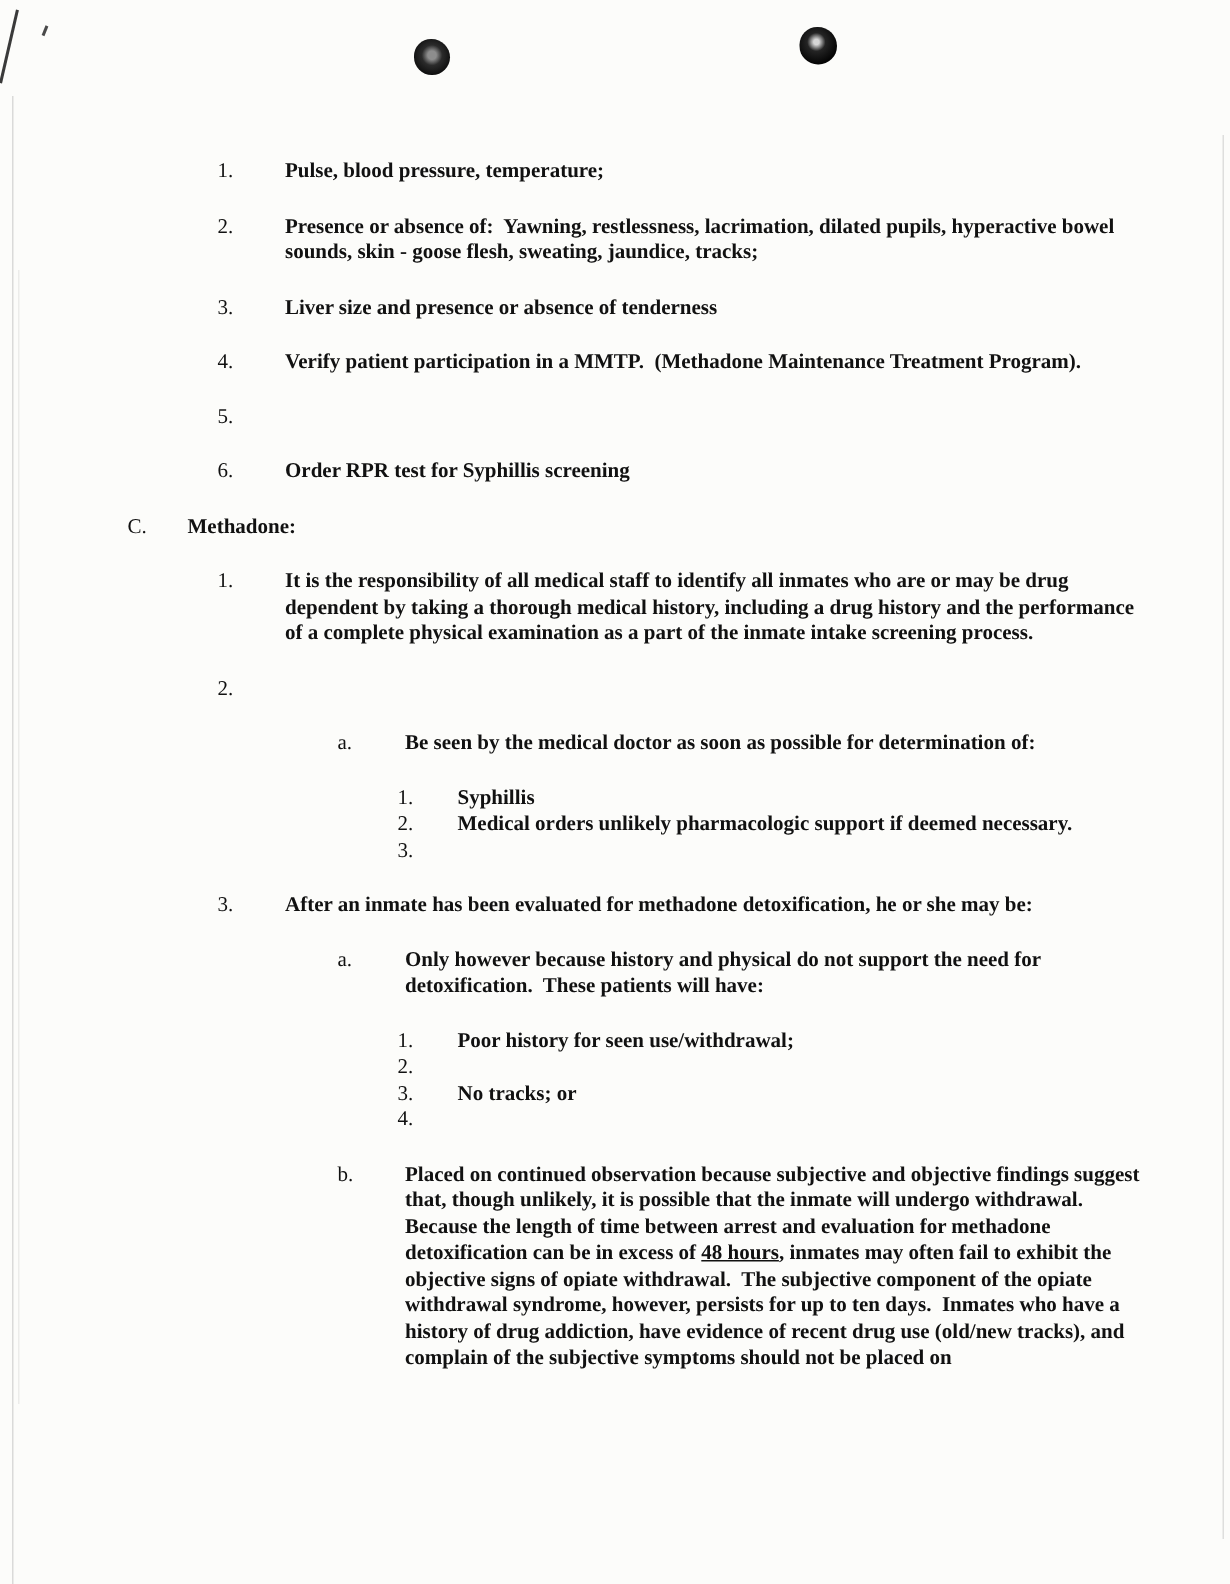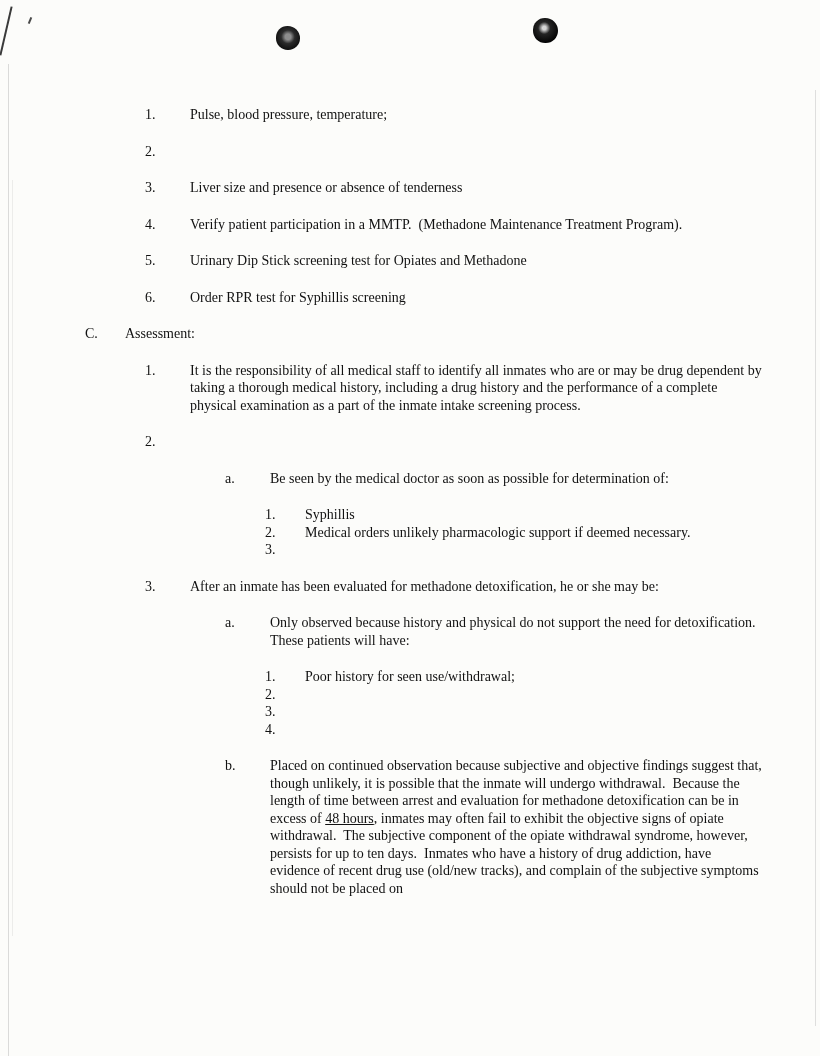--- a/index.html
+++ b/index.html
@@ -7,21 +7,21 @@
     position:relative;
     width:820px;height:1056px;
     background:#fcfcfa;
     font-family:"Liberation Serif","DejaVu Serif",serif;
     font-size:14px;line-height:17.5px;color:#111;
     overflow:hidden;
   }
   .content{padding-top:106px;}
   .row{display:flex;align-items:flex-start;padding-right:58px;margin-bottom:19px;white-space:pre-wrap;}
   .row .num{flex:0 0 auto;}
-  .row .txt{flex:1 1 auto;}
+  .row .txt{flex:1 1 auto;font-weight:bold;}
   .lvl-c{padding-left:85px;}  .lvl-c .num{width:40px;}
   .lvl-1{padding-left:145px;} .lvl-1 .num{width:45px;}
   .lvl-a{padding-left:225px;} .lvl-a .num{width:45px;}
   .lvl-i{padding-left:265px;} .lvl-i .num{width:40px;}
   .sublist{margin-bottom:19px;}
   .sublist .row{margin-bottom:0;}
   .u{text-decoration:underline;margin-top:48px;}
   
   .hole{position:absolute;border-radius:48% 52% 50% 50%;}
   .hole-left{left:276px;top:26px;width:24px;height:24px;
@@ -49,41 +49,41 @@
   <div class="hole hole-right"></div>
 
   <div class="content">
 
     <div class="row lvl-1">
       <span class="num">1.</span>
       <span class="txt">Pulse, blood pressure, temperature;</span>
     </div>
     <div class="row lvl-1">
       <span class="num">2.</span>
+      <span class="txt">Presence or absence of:  Yawning, restlessness, lacrimation, dilated pupils, hyperactive bowel sounds, skin - goose flesh, sweating, jaundice, tracks;</span>
     </div>
     <div class="row lvl-1">
       <span class="num">3.</span>
       <span class="txt">Liver size and presence or absence of tenderness</span>
     </div>
     <div class="row lvl-1">
       <span class="num">4.</span>
       <span class="txt">Verify patient participation in a MMTP.  (Methadone Maintenance Treatment Program).</span>
     </div>
     <div class="row lvl-1">
       <span class="num">5.</span>
-      <span class="txt">Urinary Dip Stick screening test for Opiates and Methadone</span>
     </div>
     <div class="row lvl-1">
       <span class="num">6.</span>
       <span class="txt">Order RPR test for Syphillis screening</span>
     </div>
 
     <div class="row lvl-c">
       <span class="num">C.</span>
-      <span class="txt">Assessment:</span>
+      <span class="txt">Methadone:</span>
     </div>
 
     <div class="row lvl-1">
       <span class="num">1.</span>
       <span class="txt">It is the responsibility of all medical staff to identify all inmates who are or may be drug dependent by taking a thorough medical history, including a drug history and the performance of a complete physical examination as a part of the inmate intake screening process.</span>
     </div>
 
     <div class="row lvl-1">
       <span class="num">2.</span>
     </div>
@@ -107,33 +107,34 @@
       </div>
     </div>
 
     <div class="row lvl-1">
       <span class="num">3.</span>
       <span class="txt">After an inmate has been evaluated for methadone detoxification, he or she may be:</span>
     </div>
 
     <div class="row lvl-a">
       <span class="num">a.</span>
-      <span class="txt">Only observed because history and physical do not support the need for detoxification.  These patients will have:</span>
+      <span class="txt">Only however because history and physical do not support the need for detoxification.  These patients will have:</span>
     </div>
 
     <div class="sublist">
       <div class="row lvl-i">
         <span class="num">1.</span>
         <span class="txt">Poor history for seen use/withdrawal;</span>
       </div>
       <div class="row lvl-i">
         <span class="num">2.</span>
       </div>
       <div class="row lvl-i">
         <span class="num">3.</span>
+        <span class="txt">No tracks; or</span>
       </div>
       <div class="row lvl-i">
         <span class="num">4.</span>
       </div>
     </div>
 
     <div class="row lvl-a">
       <span class="num">b.</span>
       <span class="txt"><span>Placed on continued observation because subjective and objective findings suggest that, though unlikely, it is possible that the inmate will undergo withdrawal.  Because the length of time between arrest and evaluation for methadone detoxification can be in excess of </span><span class="u">48 hours</span><span>, inmates may often fail to exhibit the objective signs of opiate withdrawal.  The subjective component of the opiate withdrawal syndrome, however, persists for up to ten days.  Inmates who have a history of drug addiction, have evidence of recent drug use (old/new tracks), and complain of the subjective symptoms should not be placed on</span></span>
     </div>

